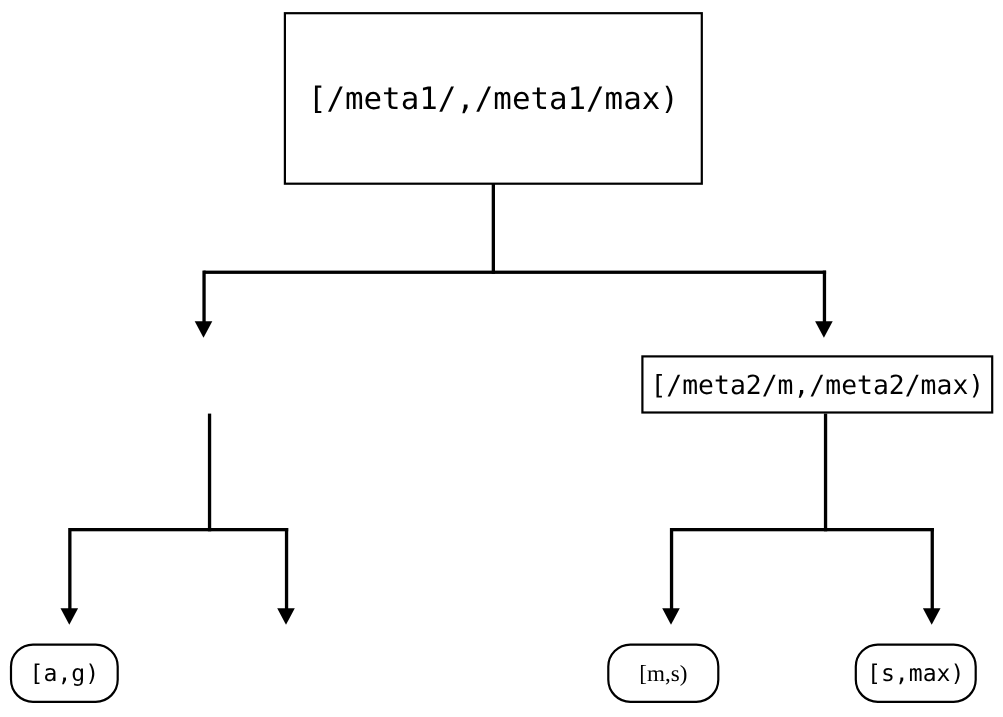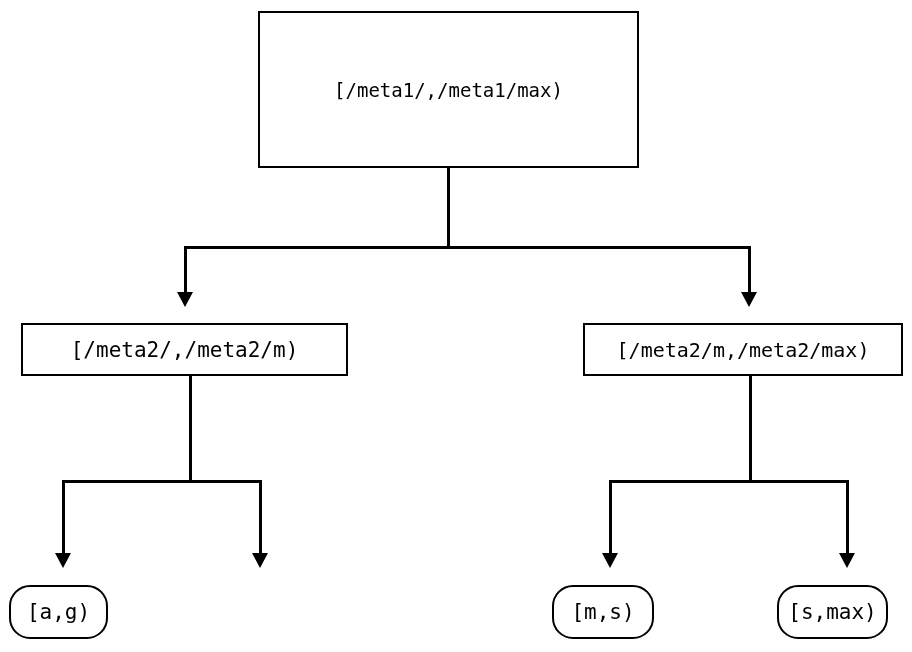--- a/index.html
+++ b/index.html
@@ -26,45 +26,45 @@
     justify-content: center;
     color: #000000;
     white-space: pre;
     letter-spacing: 0px;
   }
   .node-root {
     left: 258px;
     top: 11px;
     width: 381px;
     height: 157px;
-    font-size: 19px;
+    font-size: 28px;
   }
   .node-mid-left {
     left: 21px;
     top: 323px;
     width: 327px;
     height: 53px;
     font-size: 21px;
   }
   .node-mid-right {
     left: 583px;
     top: 323px;
     width: 320px;
     height: 53px;
-    font-size: 20px;
+    font-size: 24px;
   }
   .node-leaf {
     top: 585px;
     height: 54px;
     font-size: 21px;
     border-radius: 21px;
   }
   .leaf-ag   { left: 9px;   width: 99px; }
   .leaf-gm   { left: 204px; width: 100px; }
-  .leaf-ms   { left: 552px; width: 102px; }
+  .leaf-ms   { left: 552px; width: 102px; font-family: Liberation Serif, serif; }
   .leaf-smax { left: 777px; width: 111px; }
 
   
   .vline {
     position: absolute;
     width: 3px;
     background: #000000;
   }
   .hline {
     position: absolute;
@@ -92,23 +92,20 @@
   <div class="vline" style="left:447px; top:167px; height:82px;"></div>
 
   <div class="hline" style="left:185px; top:246px; width:566px;"></div>
 
   <div class="vline" style="left:184px; top:246px; height:47px;"></div>
   <div class="arrowhead" style="left:177px; top:292px;"></div>
 
   <div class="vline" style="left:748px; top:246px; height:47px;"></div>
   <div class="arrowhead" style="left:741px; top:292px;"></div>
 
-  <div class="node node-mid-left">
-    <span>[/meta2/,/meta2/m)</span>
-  </div>
 
   <div class="node node-mid-right">
     <span>[/meta2/m,/meta2/max)</span>
   </div>
 
   <div class="vline" style="left:189px; top:376px; height:107px;"></div>
   <div class="hline" style="left:63px; top:480px; width:199px;"></div>
 
   <div class="vline" style="left:62px; top:480px; height:74px;"></div>
   <div class="arrowhead" style="left:55px; top:553px;"></div>

